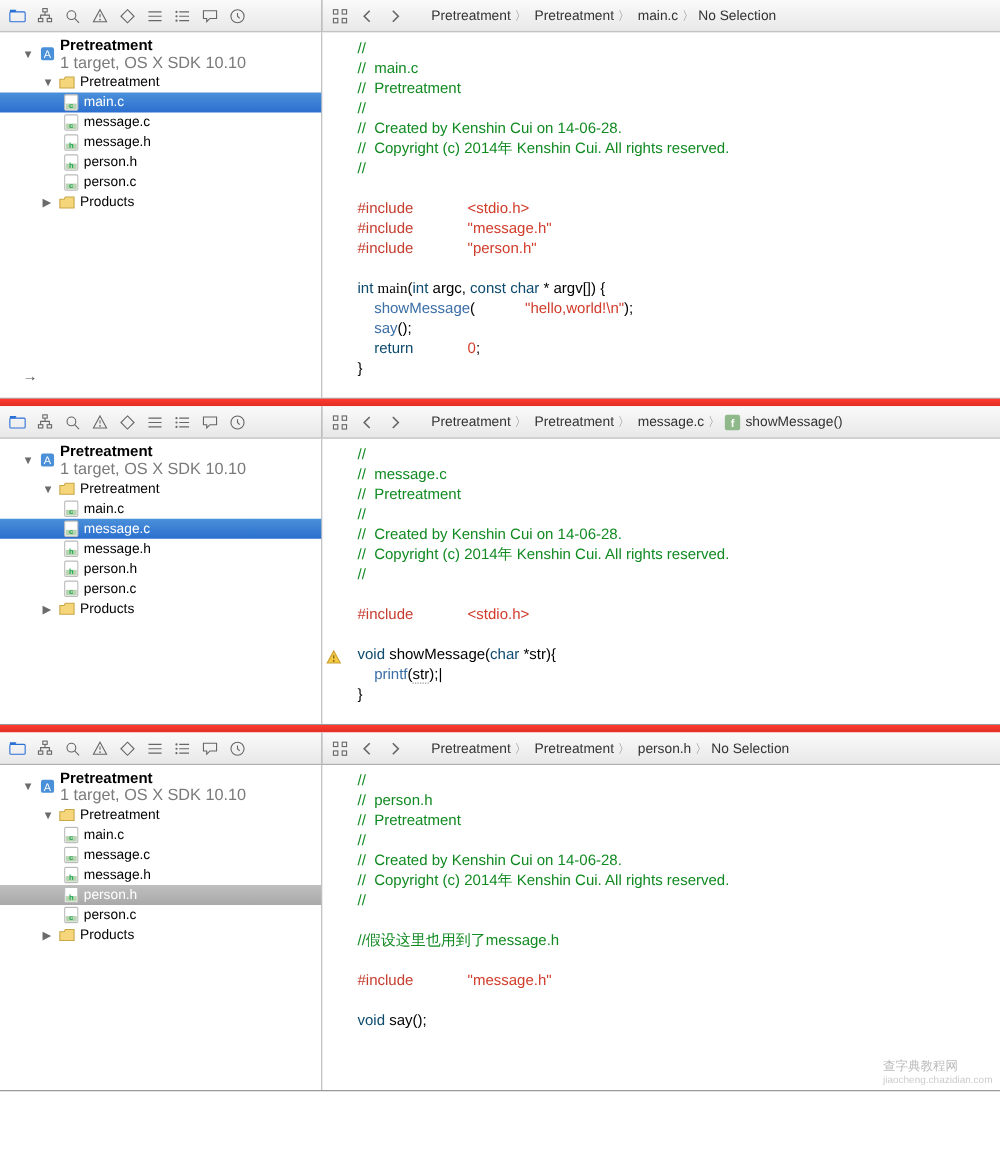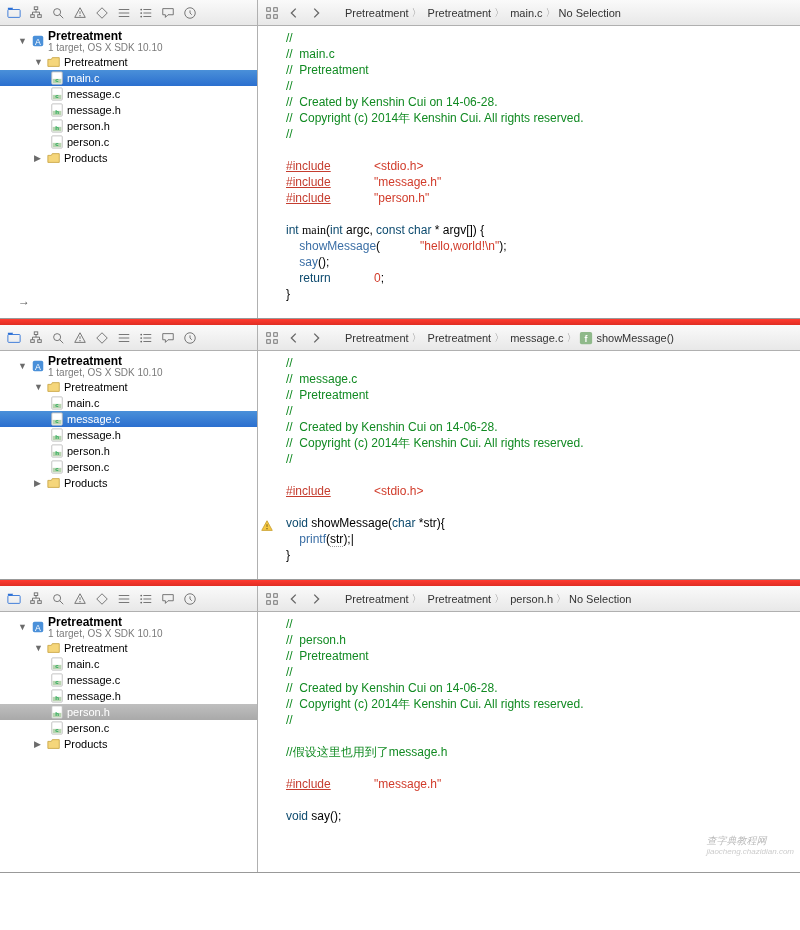--- a/index.html
+++ b/index.html
@@ -19,34 +19,34 @@
 .main { display:flex; }
 .sidebar { width:258px; background:#fff; border-right:1px solid #b0b0b0; padding-top:2px; }
 .editor { flex:1; background:#fff; position:relative; padding:4px 0 12px 0; overflow:hidden; }
 .proj-row { display:flex; align-items:center; padding:1px 4px; font-size:11px; cursor:pointer; gap:3px; }
 .proj-row.indent1 { padding-left:18px; }
 .proj-row.indent2 { padding-left:34px; }
 .proj-row.indent3 { padding-left:50px; }
 .proj-row.selected { background:linear-gradient(#4a90d9,#2b6fcf); color:#fff; }
 .proj-row.selected-gray { background:linear-gradient(#bfbfbf,#a9a9a9); color:#fff; }
 .proj-head { font-weight:bold; font-size:12px; }
-.sub { color:#7a7a7a; font-size:10px; display:block; margin-top:-1px; }
+.sub { color:#7a7a7a; font-size:13px; display:block; margin-top:-1px; }
 .disclosure { width:10px; display:inline-block; color:#6b6b6b; font-size:9px; }
 .file-ico { width:14px; height:14px; flex:none; display:inline-flex; }
 .code { font-family: Menlo, Monaco, Consolas, monospace; font-size:12px; line-height:16px; white-space:pre; padding-left:28px; }
 .gutter { position:absolute; left:0; top:4px; width:20px; }
 .gutter .warn { position:absolute; left:2px; }
 .c-comment { color:#118a22; }
-.c-pre { color:#c53d2f;text-decoration:underline; }
+.c-pre { color:#c53d2f; }
 .c-str { color:#d13b2a;margin-left:40px; }
 .c-kw { color:#0c4a6e; }
 .c-func { color:#3a6ea5;margin-top:21px; }
 .c-id { color:#000;font-family:Liberation Serif, serif; }
 .right-arrow { position:absolute; left:18px; bottom:10px; color:#555; font-size:12px; }
-.watermark { position:absolute; right:6px; bottom:16px; font-size:10px; color:#bbb; font-family:Arial;font-style:italic; }
+.watermark { position:absolute; right:6px; bottom:4px; font-size:10px; color:#bbb; font-family:Arial; }
 .watermark .small { font-size:8px; color:#ccc; display:block; line-height:8px; }
 </style>
 </head>
 <body>
 
 <div id="root">
     <div class="panel">
       <div class="toolbar">
         <div class="toolbar-left">
           <span class="tb-ico sel">

